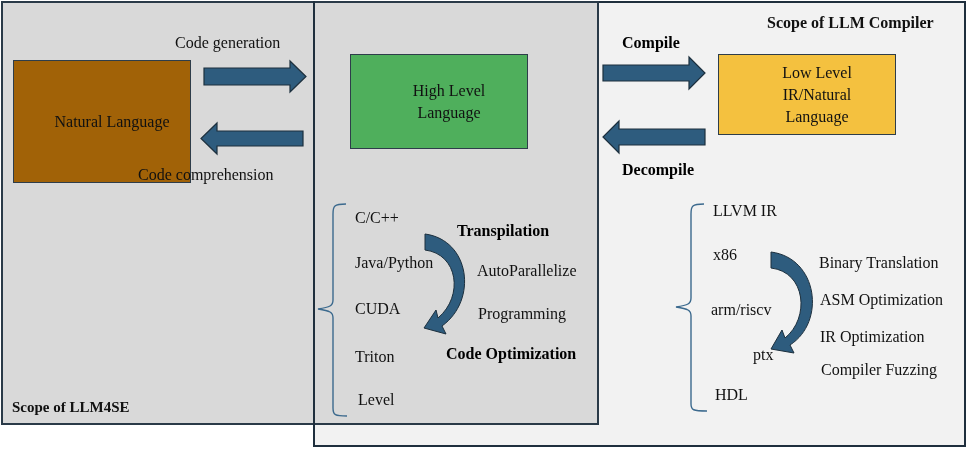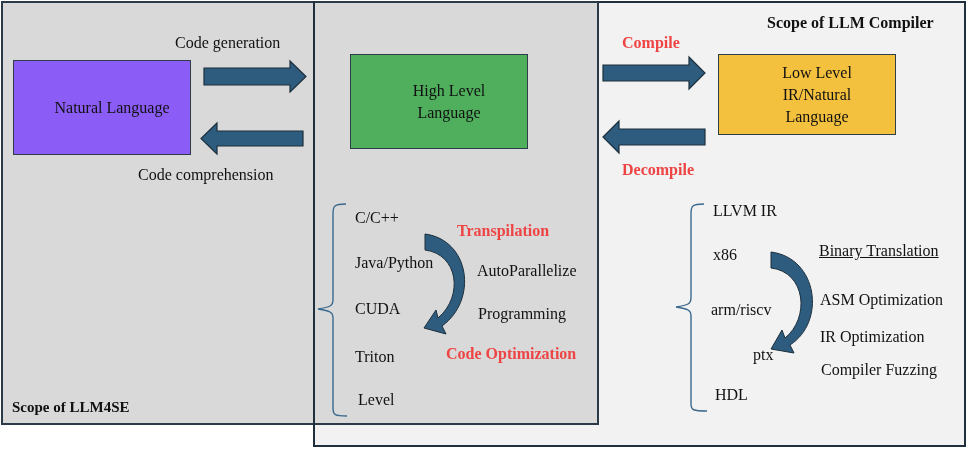--- a/index.html
+++ b/index.html
@@ -6,25 +6,25 @@
   body { width:971px; height:450px; position:relative; background:#ffffff; overflow:hidden;
          font-family:"Liberation Serif", serif; color:#111; }
   .abs { position:absolute; }
   .scope-compiler { left:313px; top:1px; width:653px; height:446px; background:#f2f2f2;
                     border:2px solid #1f2f3d; box-sizing:border-box; }
   .scope-llm4se { left:1px; top:1px; width:598px; height:424px; background:#d9d9d9;
                   border:2px solid #2a3a48; box-sizing:border-box; }
   .compiler-inner-line { left:313px; top:1px; width:2px; height:424px; background:#1f2f3d; }
   .node { display:flex; align-items:center; justify-content:center; text-align:center;
           font-size:16px; line-height:22px; border:1.5px solid #2e3d4a; box-sizing:border-box;padding-left:20px; }
-  .node-nl { left:13px; top:60px; width:178px; height:95px; background:#8b5cf6; }
+  .node-nl { left:13px; top:60px; width:178px; height:123px; background:#a16207; }
   .node-hpl { left:350px; top:54px; width:178px; height:95px; background:#4faf5c; }
   .node-ll { left:718px; top:54px; width:178px; height:81px; background:#f4c13f; }
   .label { font-size:16px; white-space:nowrap; }
-  .red { color:#ef4444; font-weight:bold; }
+  .red { color:#000000; font-weight:bold; }
   .bold { font-weight:bold; }
   svg { position:absolute; left:0; top:0; overflow:visible; }
 </style>
 </head>
 <body>
 
 <div class="abs scope-compiler"></div>
 <div class="abs scope-llm4se"></div>
 <div class="abs compiler-inner-line"></div>
 
@@ -81,16 +81,16 @@
 <div class="abs label" style="left:477px; top:262px;">AutoParallelize</div>
 <div class="abs label" style="left:478px; top:305px;">Programming</div>
 <div class="abs label red" style="left:446px; top:345px;">Code Optimization</div>
 
 <div class="abs label" style="left:713px; top:202px;">LLVM IR</div>
 <div class="abs label" style="left:713px; top:246px;">x86</div>
 <div class="abs label" style="left:711px; top:301px;">arm/riscv</div>
 <div class="abs label" style="left:714px; top:346px;margin-left:39px;">ptx</div>
 <div class="abs label" style="left:715px; top:386px;">HDL</div>
 
-<div class="abs label" style="left:819px; top:242px;text-decoration:underline;">Binary Translation</div>
+<div class="abs label" style="left:819px; top:254px;">Binary Translation</div>
 <div class="abs label" style="left:820px; top:291px;">ASM Optimization</div>
 <div class="abs label" style="left:820px; top:328px;">IR Optimization</div>
 <div class="abs label" style="left:821px; top:361px;">Compiler Fuzzing</div>
 
 </body></html>

